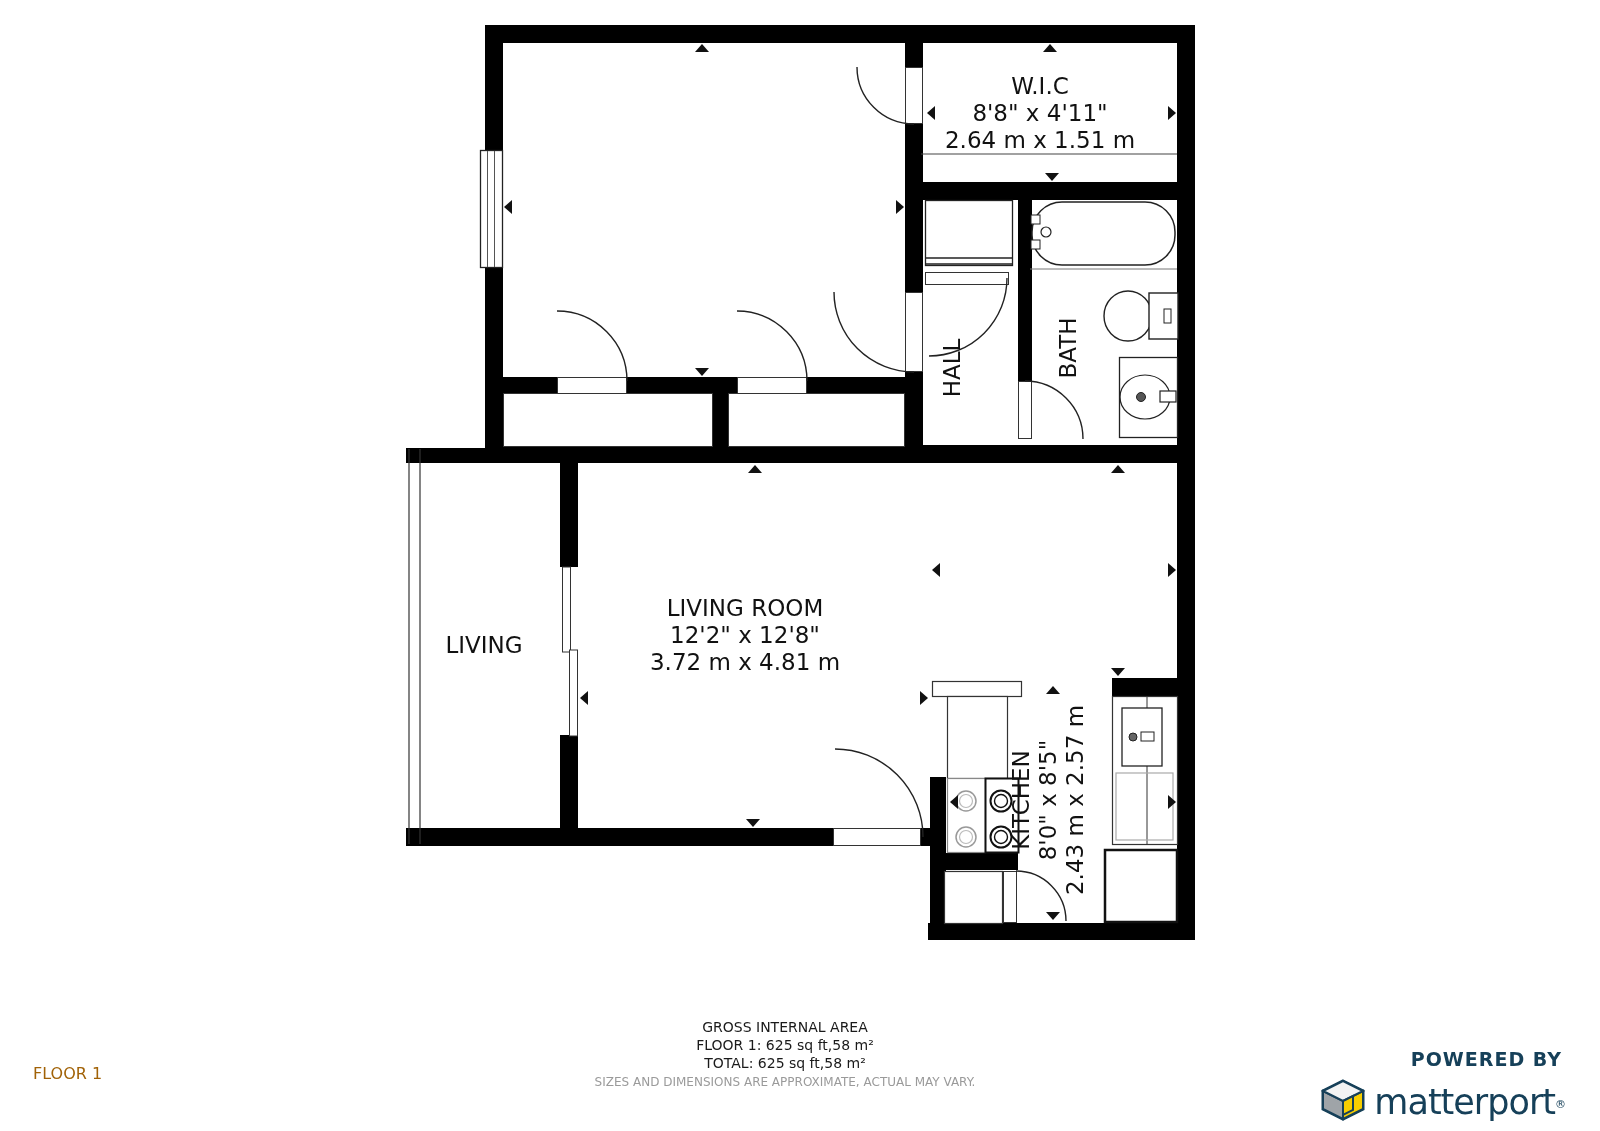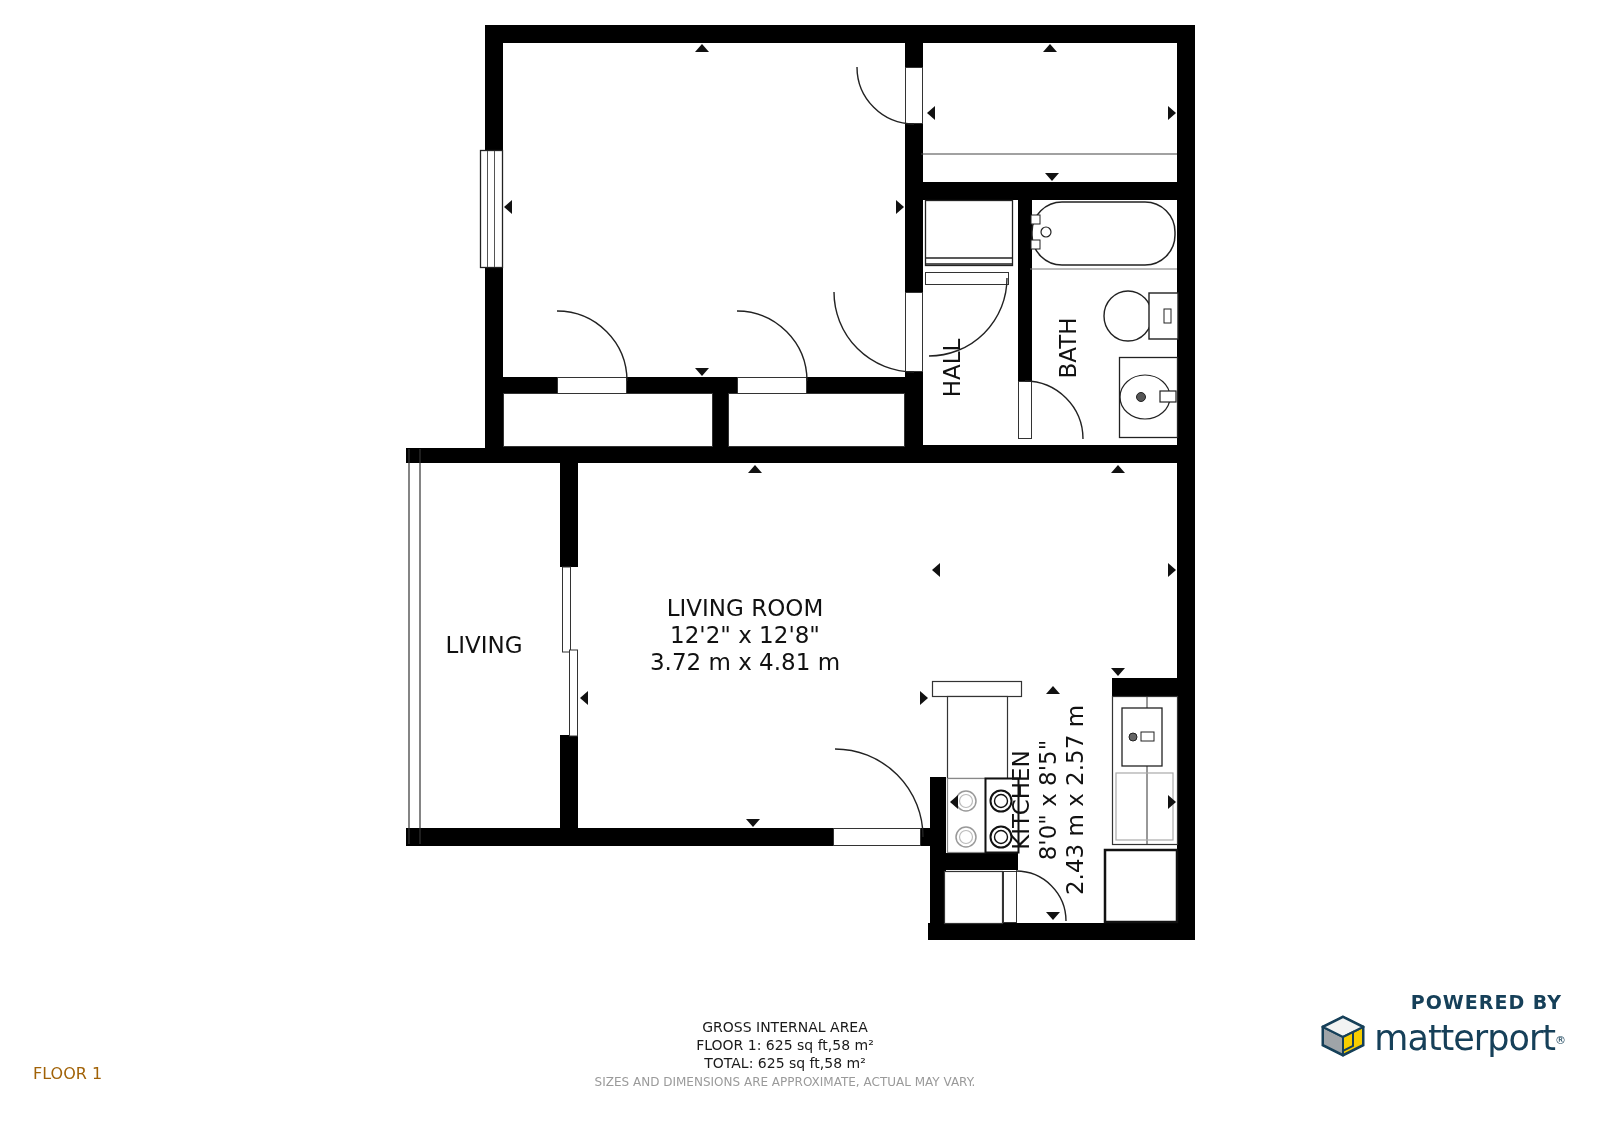--- a/index.html
+++ b/index.html
@@ -8,23 +8,23 @@
   .wall{position:absolute;background:#000;}
   .leaf{position:absolute;background:#fff;border:1px solid #333;box-sizing:border-box;}
   svg.overlay{position:absolute;left:0;top:0;pointer-events:none;}
   .label{position:absolute;transform:translate(-50%,-50%);text-align:center;
          font-size:23px;line-height:27px;color:#111;white-space:nowrap;}
   .label.rot{transform:translate(-50%,-50%) rotate(-90deg);}
   .footer-block{position:absolute;left:785px;top:1018px;transform:translateX(-50%);
                 text-align:center;color:#1a1a1a;font-size:14px;line-height:18px;}
   .footer-block .disclaimer{color:#9a9a9a;font-size:12px;margin-top:1px;}
   .floor-label{position:absolute;left:33px;top:1064px;color:#a16207;font-size:16px;}
-  .brand{position:absolute;right:34px;top:991px;text-align:right;color:#164059;}
+  .brand{position:absolute;right:34px;top:1048px;text-align:right;color:#164059;}
   .brand .powered{font-weight:bold;font-size:19px;letter-spacing:1px;margin-right:4px;}
-  .brand-row{display:flex;align-items:center;justify-content:center;margin-top:2px;}
+  .brand-row{display:flex;align-items:center;justify-content:center;margin-top:9px;}
   .brand .mark{font-size:35px;letter-spacing:-1px;margin-left:8px;line-height:1;}
   .brand .reg{font-size:11px;vertical-align:top;line-height:1;position:relative;top:2px;}
 </style>
 </head>
 <body>
 
 <div id="canvas">
 
   <div class="wall" style="left:485px;top:25px;width:710px;height:18px"></div>
   <div class="wall" style="left:1177px;top:25px;width:18px;height:915px"></div>
@@ -177,20 +177,25 @@
       <polygon points="748,473 762,473 755,465"></polygon>
         <polygon points="746,819 760,819 753,827"></polygon>
       <polygon points="958,795 958,809 950,802"></polygon>
         <polygon points="1168,795 1168,809 1176,802"></polygon>
       <polygon points="1046,694 1060,694 1053,686"></polygon>
         <polygon points="1046,912 1060,912 1053,920"></polygon>
     </g>
   </svg>
 
 
+  <div class="label" style="left:1040px;top:113px">
+    <div>W.I.C</div>
+    <div>8'8" x 4'11"</div>
+    <div>2.64 m x 1.51 m</div>
+  </div>
 
   <div class="label rot" style="left:952px;top:368px">
     <div>HALL</div>
   </div>
 
   <div class="label rot" style="left:1068px;top:348px">
     <div>BATH</div>
   </div>
 
 

